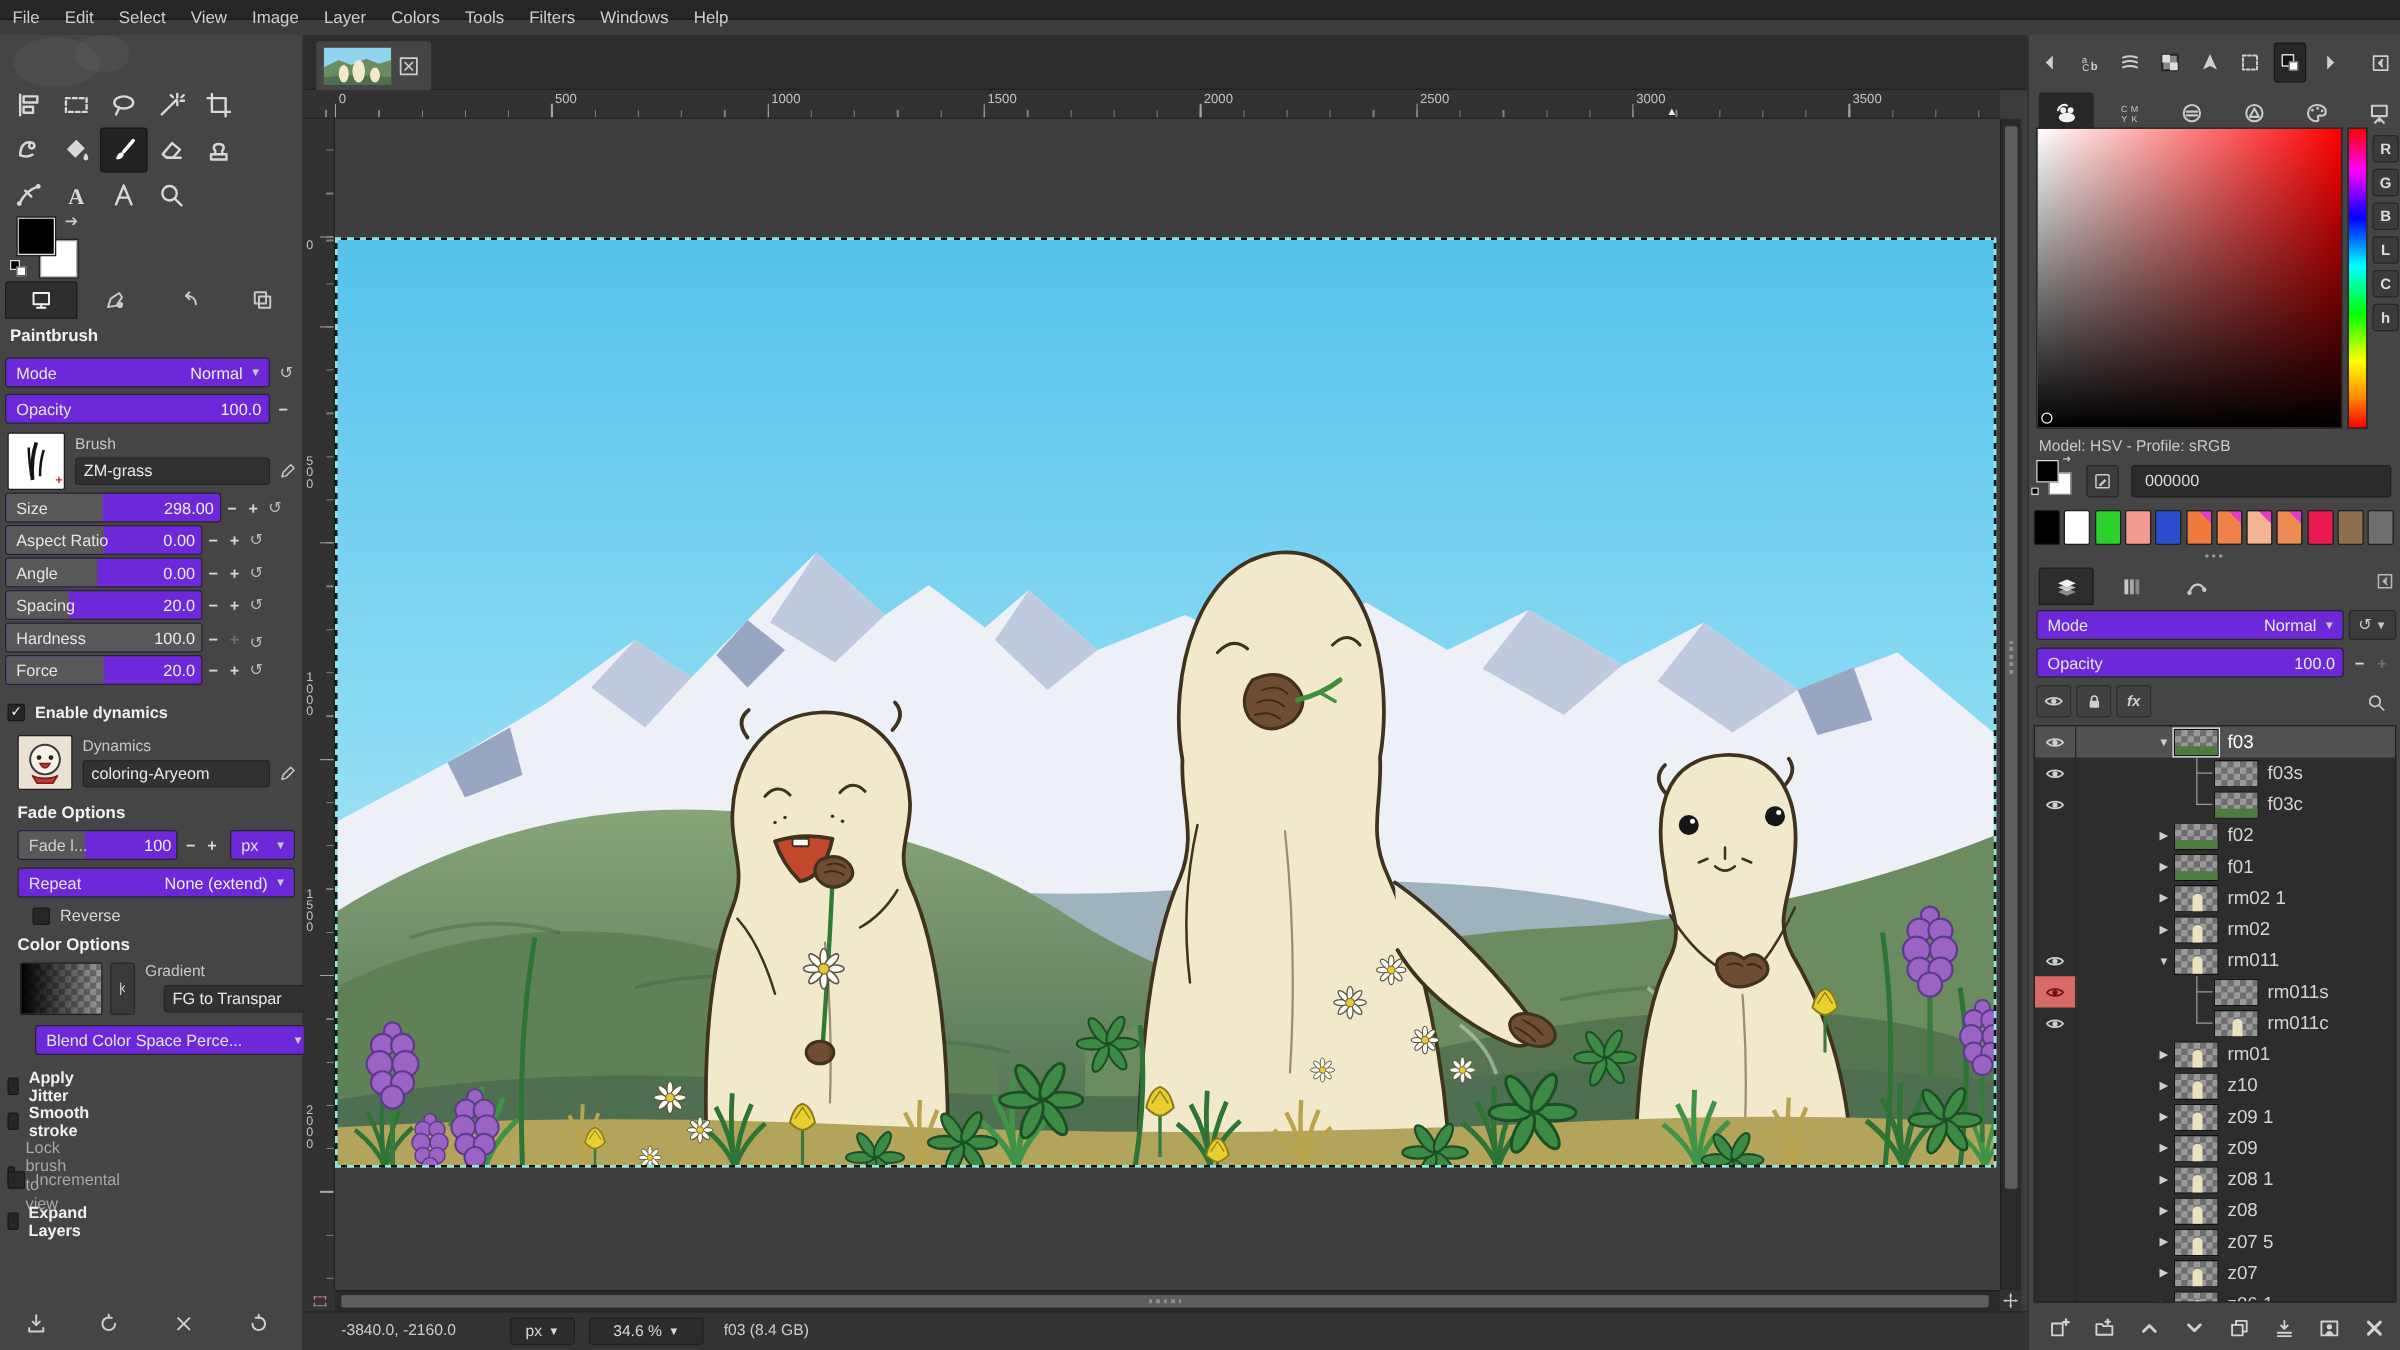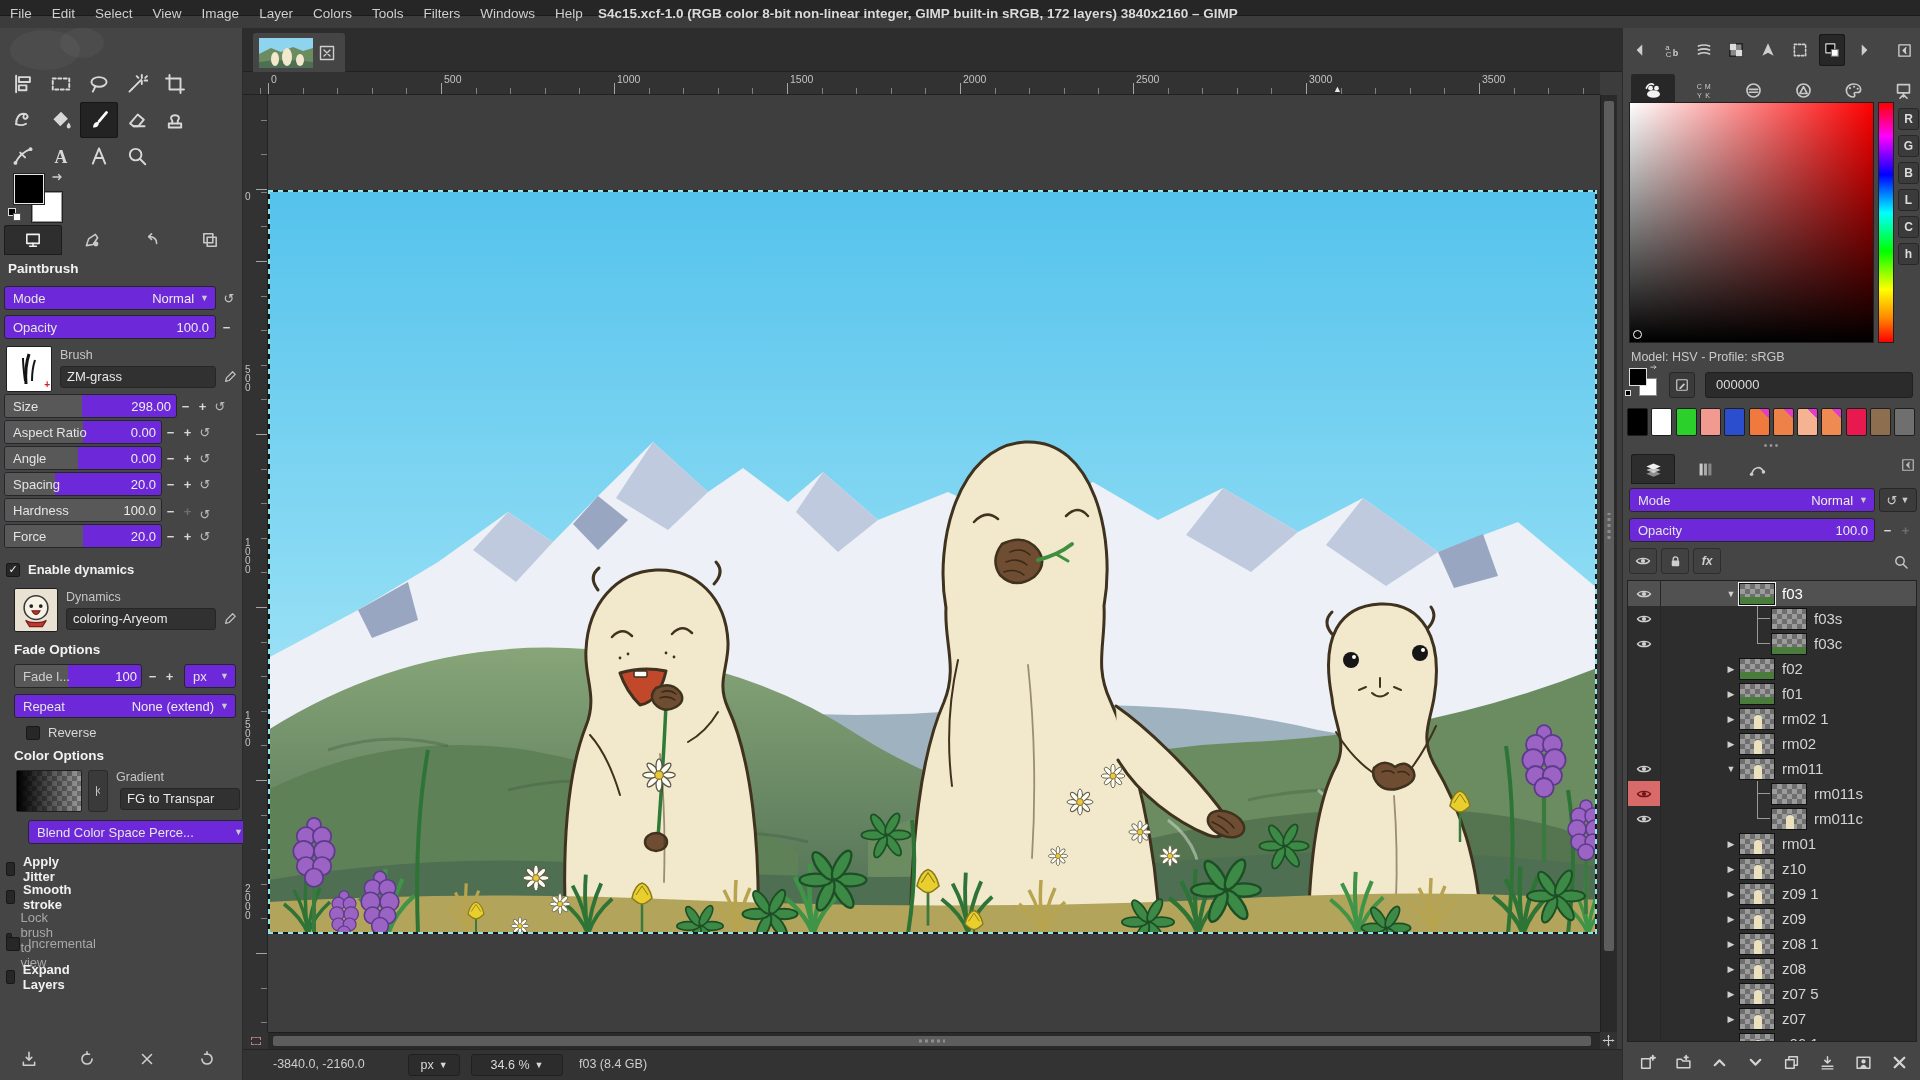--- a/index.html
+++ b/index.html
@@ -111,21 +111,20 @@
         <div class="menu-item">Select</div>
         <div class="menu-item">View</div>
         <div class="menu-item">Image</div>
         <div class="menu-item">Layer</div>
         <div class="menu-item">Colors</div>
         <div class="menu-item">Tools</div>
         <div class="menu-item">Filters</div>
         <div class="menu-item">Windows</div>
         <div class="menu-item">Help</div>
       </div>
-    <div id="win-title">S4c15.xcf-1.0 (RGB color 8-bit non-linear integer, GIMP built-in sRGB, 172 layers) 3840x2160 – GIMP</div>
   </div>
 
   <div id="toolbox" class="abs">
     <div class="ghost" style="left:10px;top:2px;width:70px;height:40px"></div>
     <div class="ghost" style="left:60px;top:0;width:44px;height:30px"></div>
     <div id="tool-grid" style="left:4px;top:38px;width:196px;display:flex;flex-wrap:wrap">
         <div class="tool-btn icn">
           <svg width="22" height="22" viewBox="0 0 16 16">
             <path d="M3 2v12"></path>
             <rect x="5" y="3" width="8" height="3.5"></rect>
@@ -397,21 +396,21 @@
 
     <div class="abs checker" style="left:16px;top:742px;width:66px;height:42px;border:1px solid #1f1f1f;border-radius:2px">
       <div style="position:absolute;inset:0;background:linear-gradient(90deg,#000 0%,rgba(0,0,0,0) 100%)"></div>
     </div>
     <div class="abs flexc icn" style="left:88px;top:742px;width:20px;height:42px;background:#3a3a3a;border:1px solid #2a2a2a;border-radius:3px;color:#c5c5c5">
       <svg width="12" height="14" viewBox="0 0 16 16">
           <path d="M6 2v12M10 5 7.5 8 10 11"></path>
         </svg>
     </div>
     <div class="mini-lab abs" style="left:116px;top:742px">Gradient</div>
-    <div class="abs" style="left:120px;top:760px;width:120px;height:22px;background:#313131;border:1px solid #262626;border-radius:3px;line-height:20px;padding-left:6px;color:#e8e8e8;white-space:nowrap;overflow:hidden">FG to Transpar</div>
+    <div class="abs" style="left:131px;top:760px;width:120px;height:22px;background:#313131;border:1px solid #262626;border-radius:3px;line-height:20px;padding-left:6px;color:#e8e8e8;white-space:nowrap;overflow:hidden">FG to Transpar</div>
 
     <div class="wrow" style="left:28px;top:792px;width:222px">
       <span class="lab" style="white-space:nowrap;overflow:hidden;max-width:188px">Blend Color Space Perce...</span>
       <span class="ddarrow" style="margin-left:auto">▼</span>
     </div>
 
     <div id="checkbox-stack">
   <div class="chkrow" style="position:absolute;left:6px;top:826px">
     <span class="chk"></span>
     <span style="font-weight:bold;color:#f0f0f0">Apply Jitter</span>

